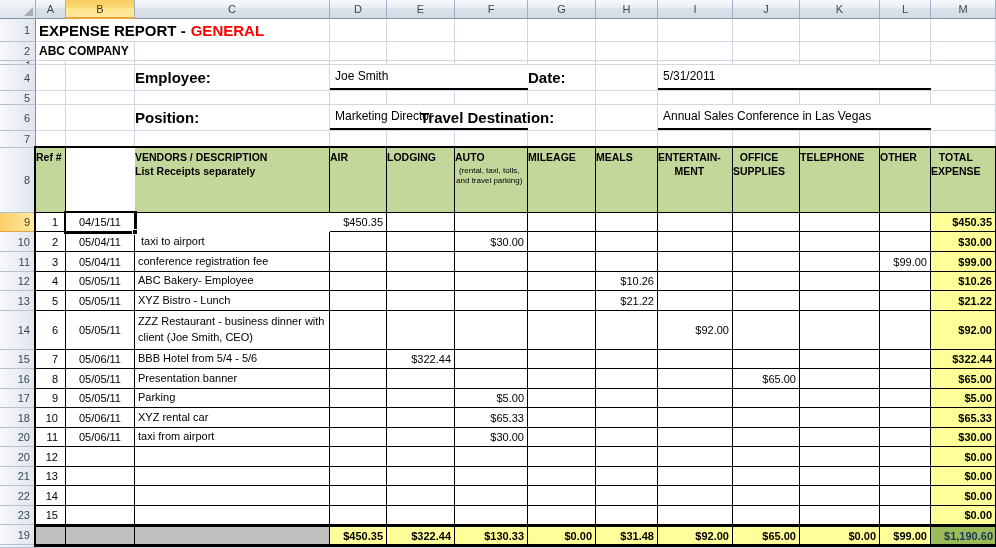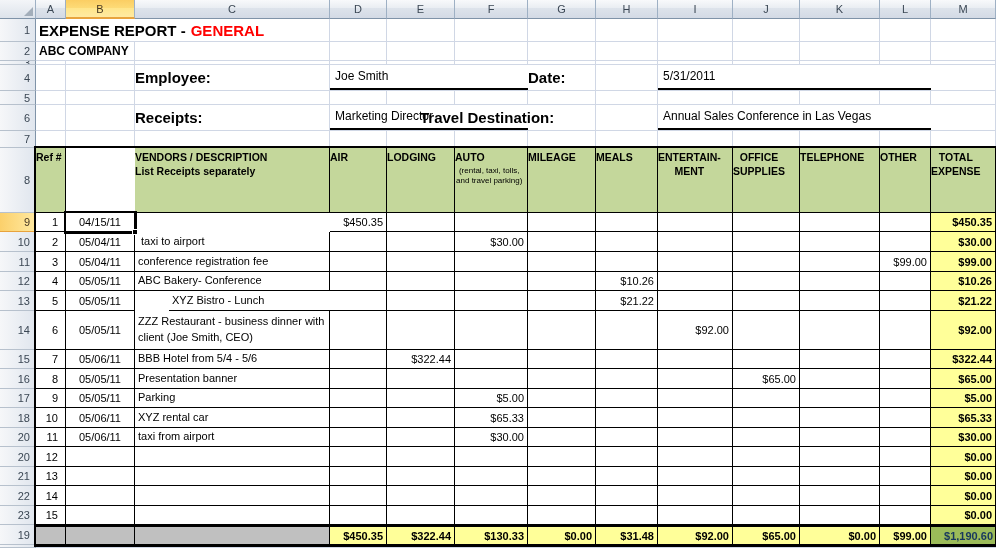--- a/index.html
+++ b/index.html
@@ -69,21 +69,21 @@
     <span class="red">GENERAL</span>
   </div>
   <div id="company-cell" class="ct">
     <span>ABC COMPANY</span>
   </div>
 
   <div class="flabel" style="left:135px;top:65px;width:192px;height:25px;line-height:25px;">Employee:</div>
   <div class="fvalue" style="left:330px;top:65px;width:198px;height:25px;line-height:23px;">Joe Smith</div>
   <div class="flabel" style="left:528px;top:65px;width:126px;height:25px;line-height:25px;">Date:</div>
   <div class="fvalue" style="left:658px;top:65px;width:273px;height:25px;line-height:23px;">5/31/2011</div>
-  <div class="flabel" style="left:135px;top:105px;width:192px;height:25px;line-height:25px;">Receipts:</div>
+  <div class="flabel" style="left:135px;top:105px;width:192px;height:25px;line-height:25px;">Position:</div>
   <div class="fvalue" style="left:330px;top:105px;width:198px;height:25px;line-height:23px;">Marketing Director</div>
   <div class="flabel" style="left:420px;top:105px;width:234px;height:25px;line-height:25px;">Travel Destination:</div>
   <div class="fvalue" style="left:658px;top:105px;width:273px;height:25px;line-height:23px;">Annual Sales Conference in Las Vegas</div>
 <div class="ch" style="left: 36px; top: 0px; width: 30px; height: 19px;">A</div>
     <div class="ch sel" style="left: 66px; top: 0px; width: 69px; height: 19px;">B</div>
     <div class="ch" style="left: 135px; top: 0px; width: 195px; height: 19px;">C</div>
     <div class="ch" style="left: 330px; top: 0px; width: 57px; height: 19px;">D</div>
     <div class="ch" style="left: 387px; top: 0px; width: 68px; height: 19px;">E</div>
     <div class="ch" style="left: 455px; top: 0px; width: 73px; height: 19px;">F</div>
     <div class="ch" style="left: 528px; top: 0px; width: 68px; height: 19px;">G</div>
@@ -296,34 +296,34 @@
     <div class="tc c-money" style="left: 455px; top: 252px; width: 73px; height: 20px;"></div>
     <div class="tc c-money" style="left: 528px; top: 252px; width: 68px; height: 20px;"></div>
     <div class="tc c-money" style="left: 596px; top: 252px; width: 62px; height: 20px;"></div>
     <div class="tc c-money" style="left: 658px; top: 252px; width: 75px; height: 20px;"></div>
     <div class="tc c-money" style="left: 733px; top: 252px; width: 67px; height: 20px;"></div>
     <div class="tc c-money" style="left: 800px; top: 252px; width: 80px; height: 20px;"></div>
     <div class="tc c-money" style="left: 880px; top: 252px; width: 51px; height: 20px;">$99.00</div>
     <div class="tc c-total" style="left: 931px; top: 252px; width: 65px; height: 20px;">$99.00</div>
     <div class="tc c-ref" style="left: 36px; top: 272px; width: 30px; height: 19px;">4</div>
     <div class="tc c-date" style="left: 66px; top: 272px; width: 69px; height: 19px;">05/05/11</div>
-    <div class="tc c-desc" style="left: 135px; top: 272px; width: 195px; height: 19px;">ABC Bakery- Conference</div>
+    <div class="tc c-desc" style="left: 135px; top: 272px; width: 195px; height: 19px;">ABC Bakery- Employee</div>
     <div class="tc c-money" style="left: 330px; top: 272px; width: 57px; height: 19px;"></div>
     <div class="tc c-money" style="left: 387px; top: 272px; width: 68px; height: 19px;"></div>
     <div class="tc c-money" style="left: 455px; top: 272px; width: 73px; height: 19px;"></div>
     <div class="tc c-money" style="left: 528px; top: 272px; width: 68px; height: 19px;"></div>
     <div class="tc c-money" style="left: 596px; top: 272px; width: 62px; height: 19px;">$10.26</div>
     <div class="tc c-money" style="left: 658px; top: 272px; width: 75px; height: 19px;"></div>
     <div class="tc c-money" style="left: 733px; top: 272px; width: 67px; height: 19px;"></div>
     <div class="tc c-money" style="left: 800px; top: 272px; width: 80px; height: 19px;"></div>
     <div class="tc c-money" style="left: 880px; top: 272px; width: 51px; height: 19px;"></div>
     <div class="tc c-total" style="left: 931px; top: 272px; width: 65px; height: 19px;">$10.26</div>
     <div class="tc c-ref" style="left: 36px; top: 291px; width: 30px; height: 20px;">5</div>
     <div class="tc c-date" style="left: 66px; top: 291px; width: 69px; height: 20px;">05/05/11</div>
-    <div class="tc c-desc" style="left: 135px; top: 291px; width: 195px; height: 20px; margin-left: 34px;">XYZ Bistro - Lunch</div>
+    <div class="tc c-desc" style="left: 135px; top: 291px; width: 195px; height: 20px;">XYZ Bistro - Lunch</div>
     <div class="tc c-money" style="left: 330px; top: 291px; width: 57px; height: 20px;"></div>
     <div class="tc c-money" style="left: 387px; top: 291px; width: 68px; height: 20px;"></div>
     <div class="tc c-money" style="left: 455px; top: 291px; width: 73px; height: 20px;"></div>
     <div class="tc c-money" style="left: 528px; top: 291px; width: 68px; height: 20px;"></div>
     <div class="tc c-money" style="left: 596px; top: 291px; width: 62px; height: 20px;">$21.22</div>
     <div class="tc c-money" style="left: 658px; top: 291px; width: 75px; height: 20px;"></div>
     <div class="tc c-money" style="left: 733px; top: 291px; width: 67px; height: 20px;"></div>
     <div class="tc c-money" style="left: 800px; top: 291px; width: 80px; height: 20px;"></div>
     <div class="tc c-money" style="left: 880px; top: 291px; width: 51px; height: 20px;"></div>
     <div class="tc c-total" style="left: 931px; top: 291px; width: 65px; height: 20px;">$21.22</div>

